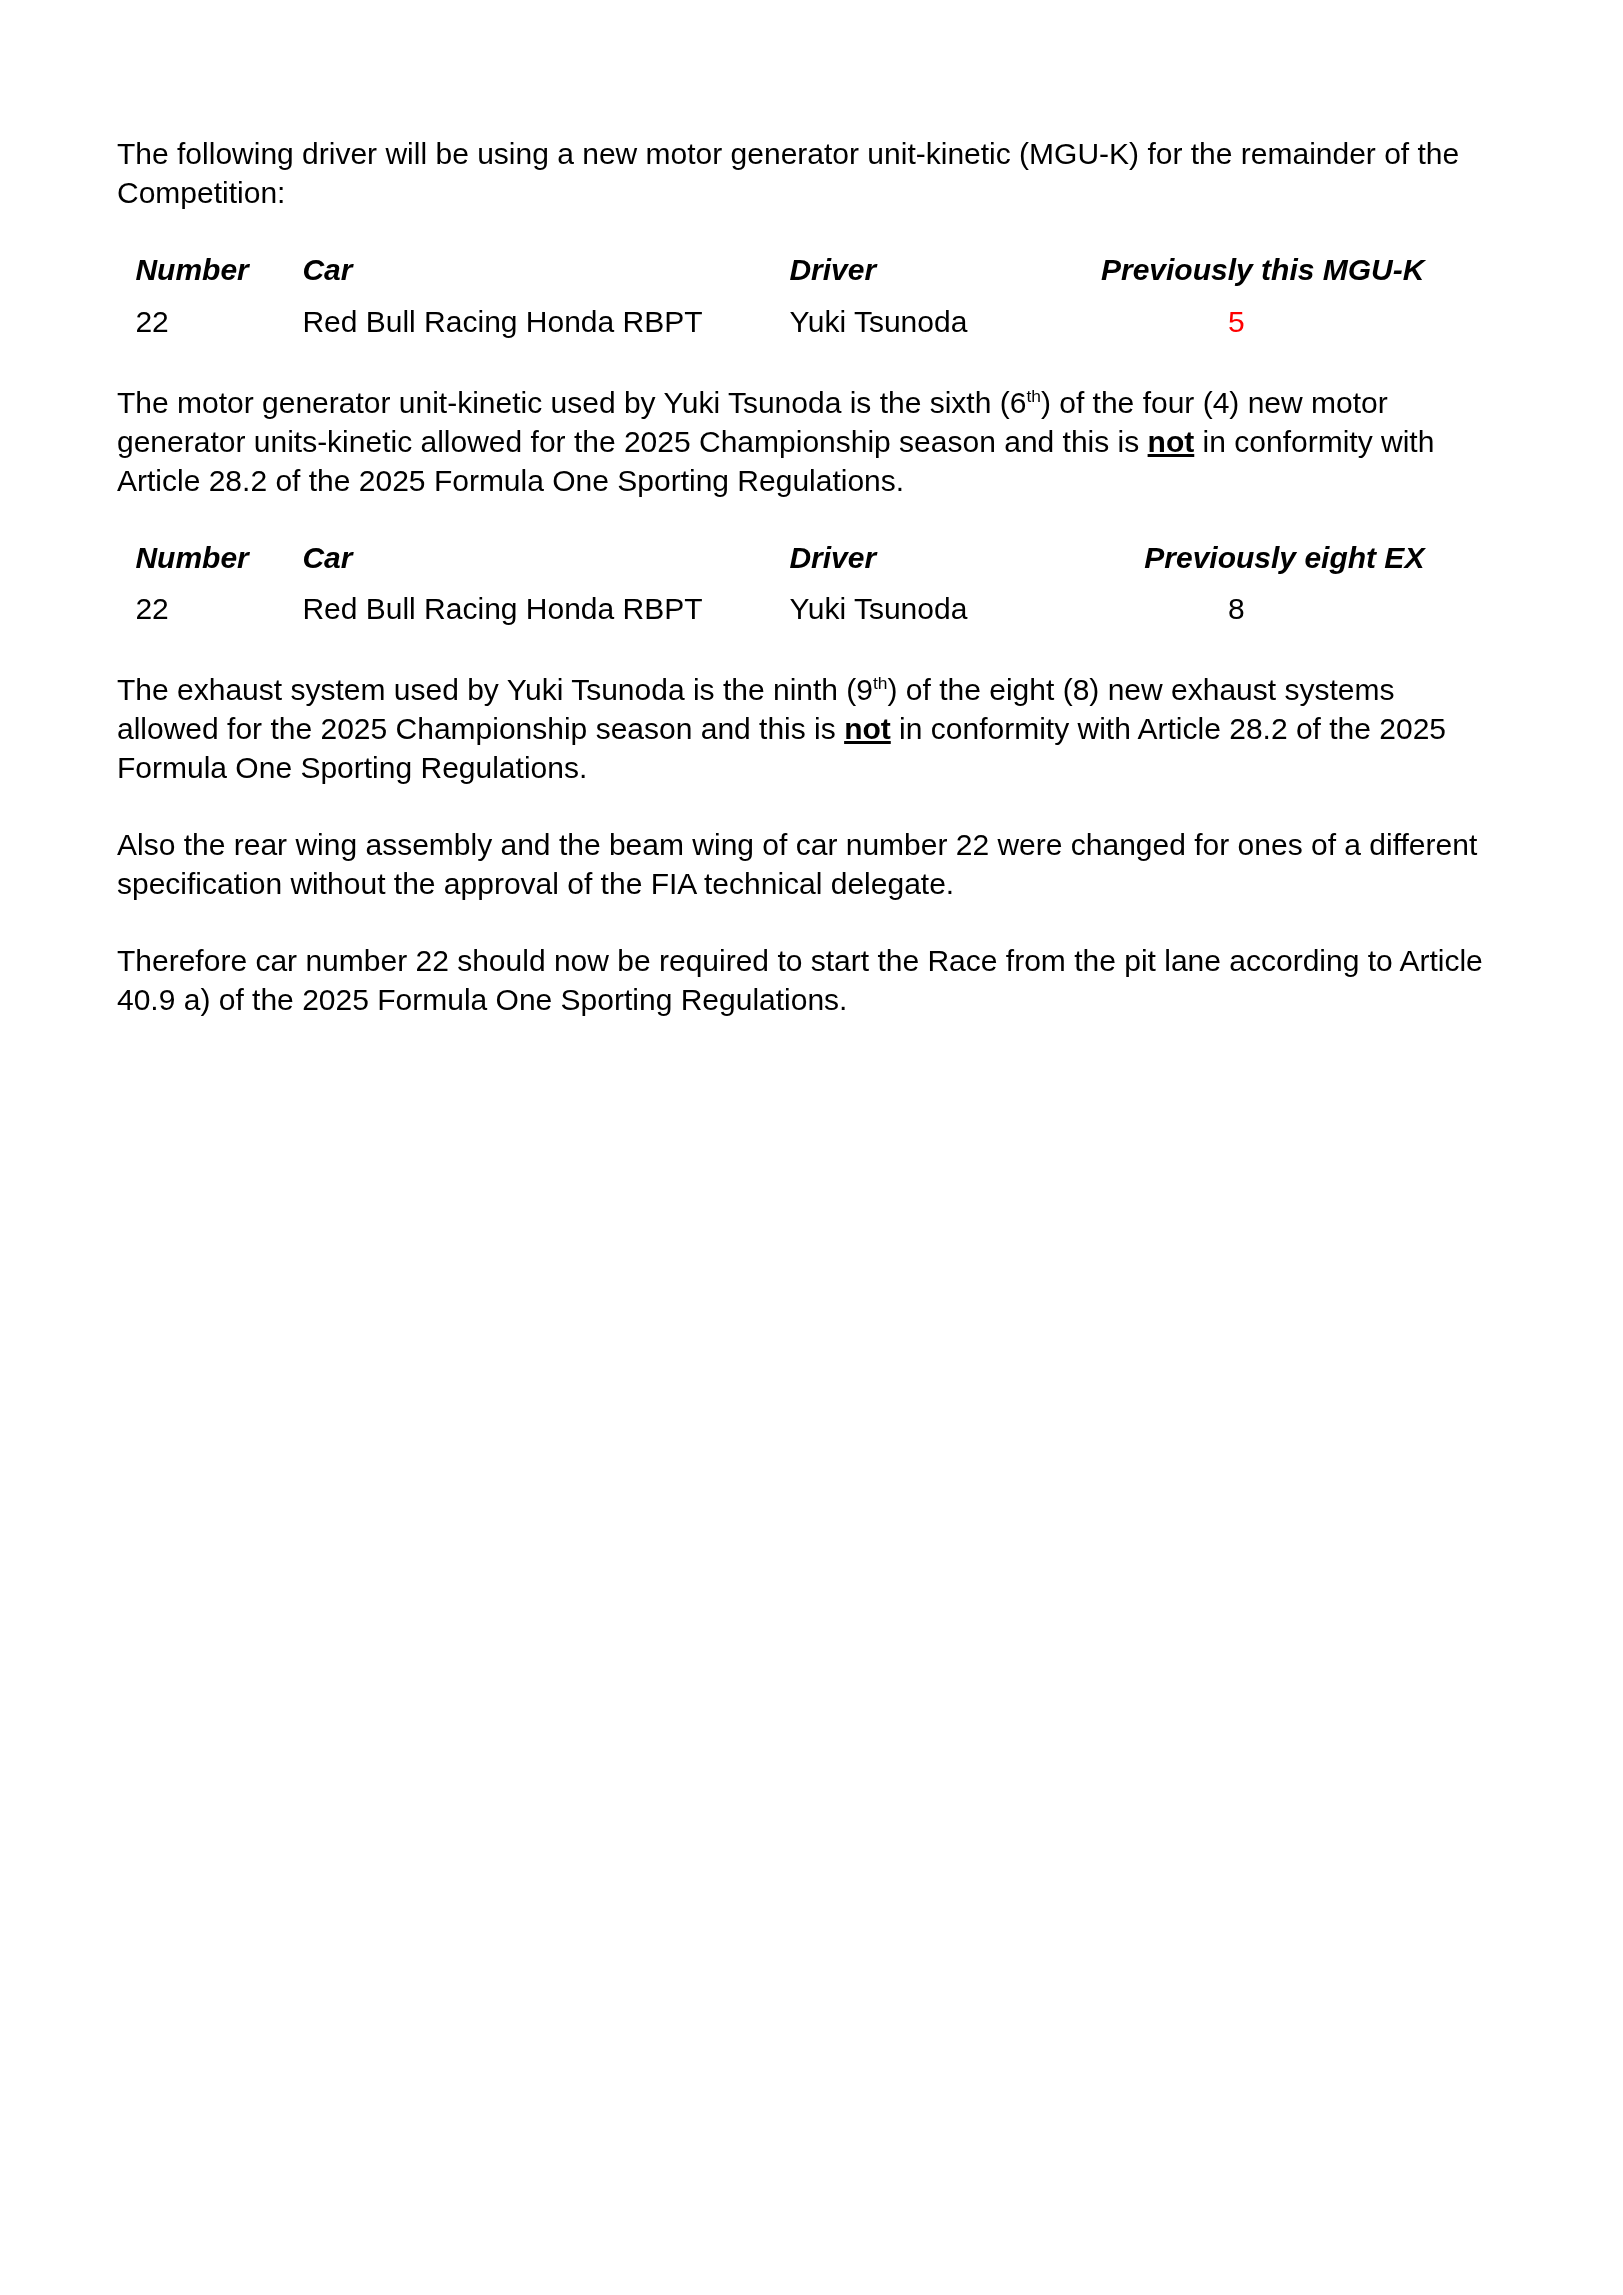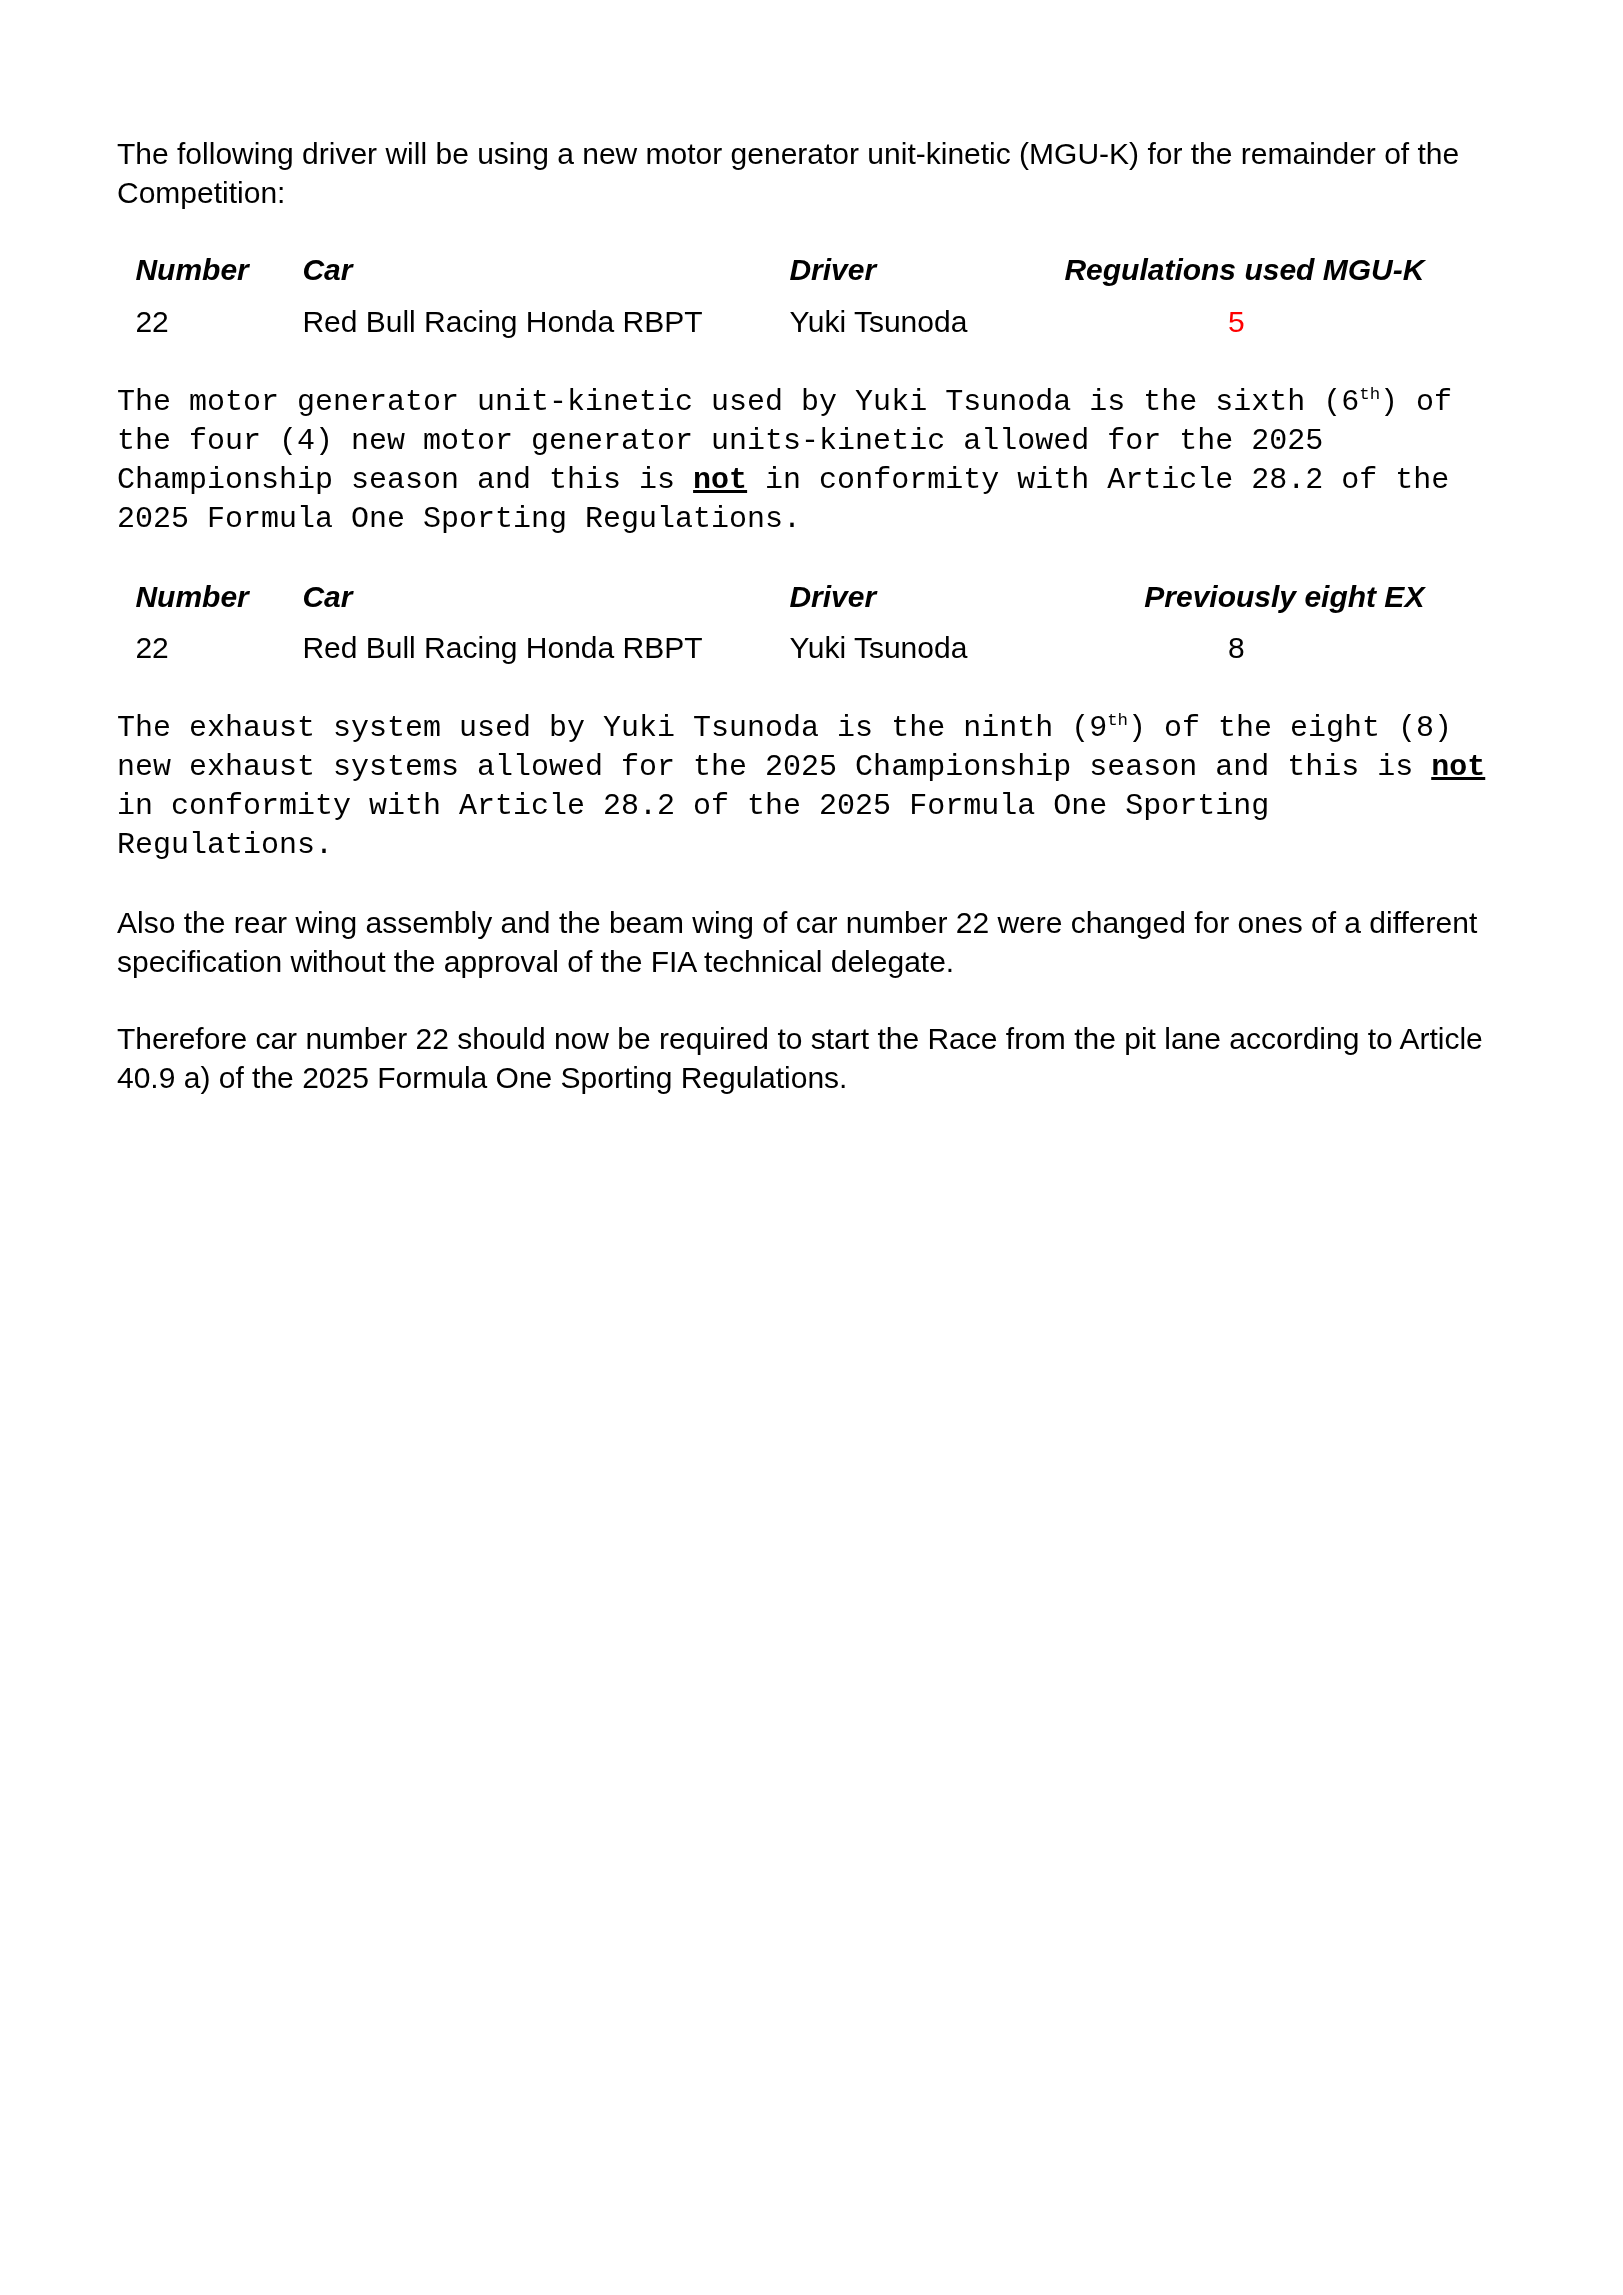--- a/index.html
+++ b/index.html
@@ -21,21 +21,21 @@
     box-sizing: border-box;
     width: 1623px;
     height: 1912px;
     padding: 134px 124px 0 117px;
     background: #ffffff;
   }
   .para {
     margin: 0;
     max-width: 1382px;
   }
-  .mt-after-table   { margin-top: 42px; font-family: Liberation Mono, monospace; }
+  .mt-after-table   { margin-top: 42px; }
   .mt-section-break { margin-top: 70px; }
   .mt-paragraph     { margin-top: 38px; }
   .doc-table {
     margin-top: 38px;
   }
   .t-row {
     display: grid;
     grid-template-columns: 167px 487px 259px 376px;
     padding-left: 18.4px;
   }
@@ -65,21 +65,21 @@
 
 <div class="page">
 
   <p class="para">The following driver will be using a new motor generator unit-kinetic (MGU-K) for the remainder of the Competition:</p>
 
   <div class="doc-table">
     <div class="t-row t-header">
       <div class="t-cell">Number</div>
       <div class="t-cell">Car</div>
       <div class="t-cell">Driver</div>
-      <div class="t-cell used-header">Regulations used MGU-K</div>
+      <div class="t-cell used-header">Previously this MGU-K</div>
     </div>
     <div class="t-row t-data">
       <div class="t-cell">22</div>
       <div class="t-cell">Red Bull Racing Honda RBPT</div>
       <div class="t-cell">Yuki Tsunoda</div>
       <div class="t-cell used-value red">5</div>
     </div>
   </div>
 
   <p class="para mt-after-table"><span>The motor generator unit-kinetic used by Yuki Tsunoda is the sixth (6</span><sup class="ord">th</sup><span>) of the four (4) new motor generator units-kinetic allowed for the 2025 Championship season and this is </span><span class="not-run">not</span><span> in conformity with Article 28.2 of the 2025 Formula One Sporting Regulations.</span></p>

